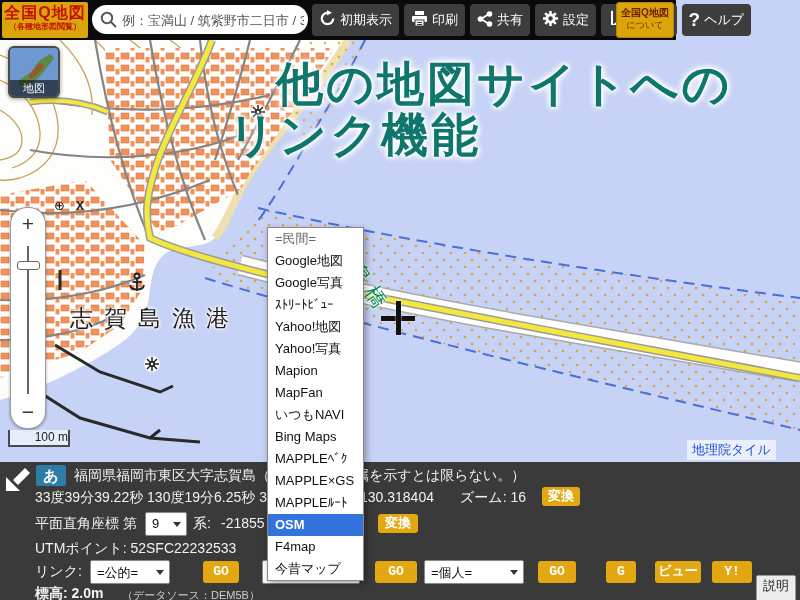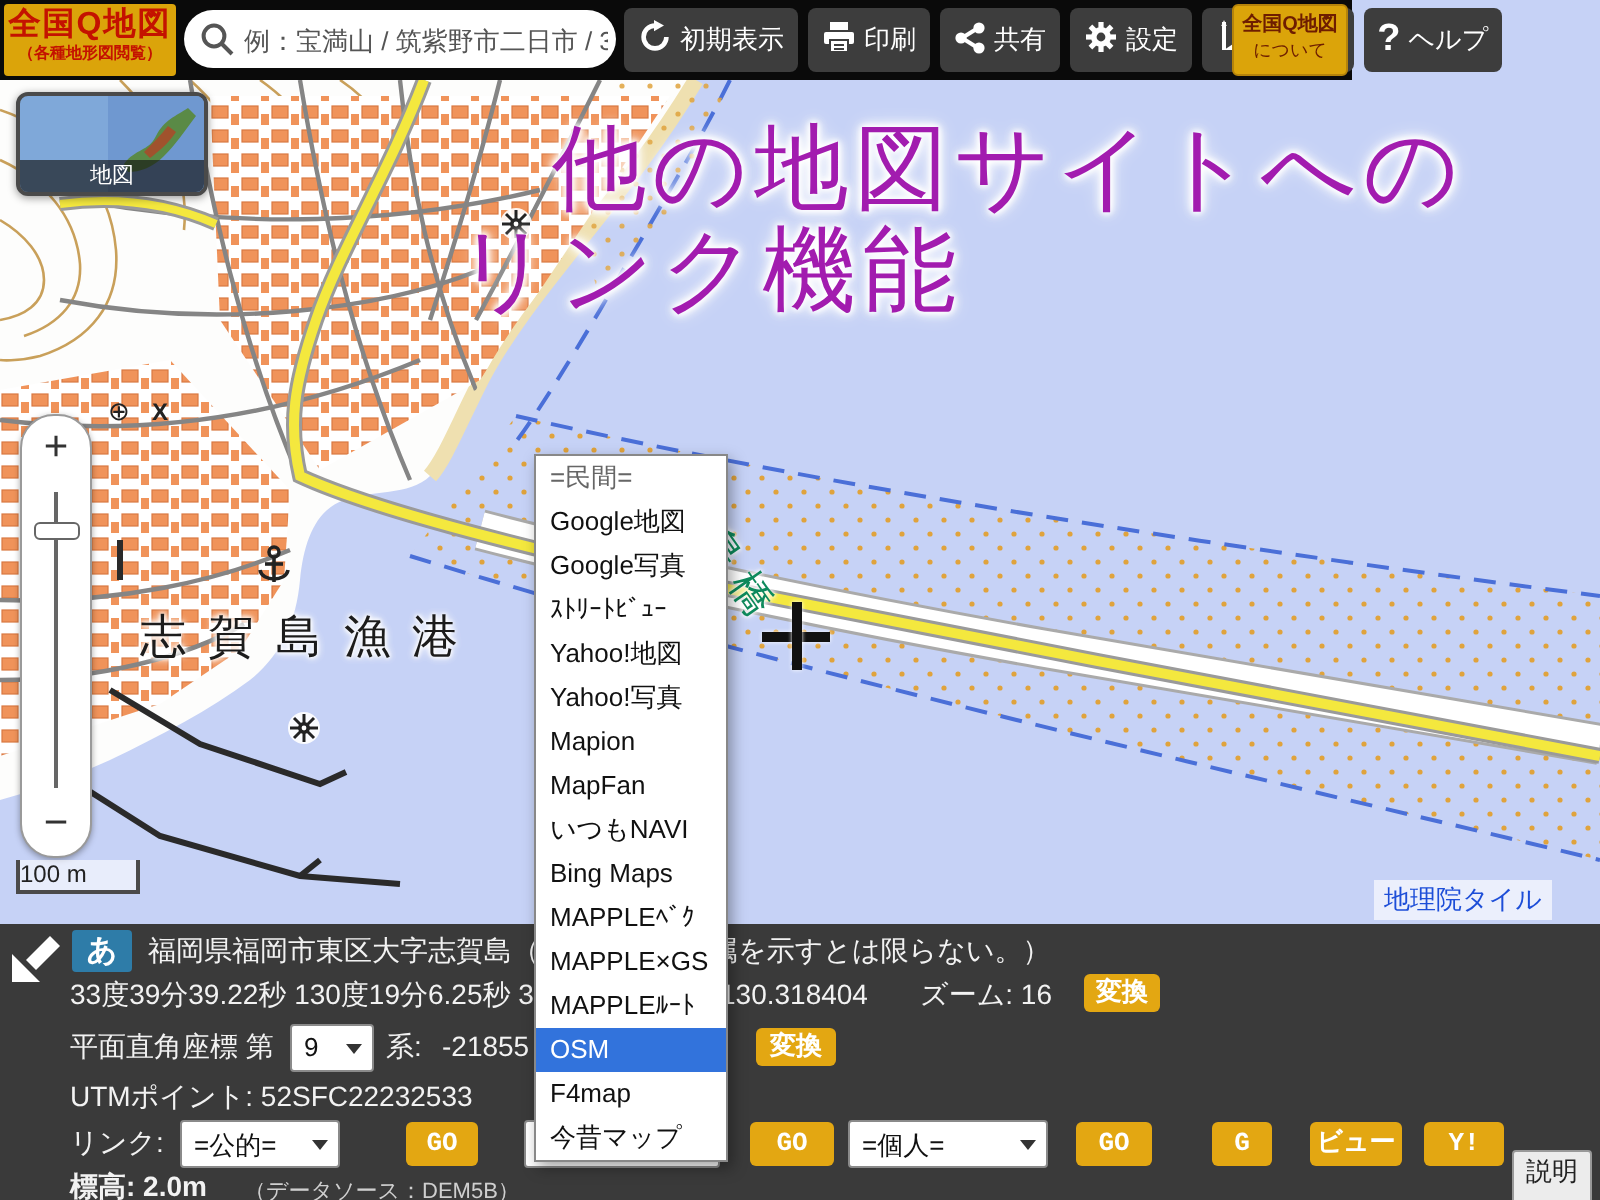--- a/index.html
+++ b/index.html
@@ -20,50 +20,50 @@
   .tbtn{background:#3d3d3d;border-radius:4px;height:32px;display:flex;align-items:center;gap:4px;
         padding:0 7px;color:#fff;font-size:13px;white-space:nowrap;}
   .qmark{font-size:19px;font-weight:bold;color:#fff;}
   .about{position:absolute;right:2px;top:2px;width:58px;height:36px;background:#dba40a;border:1px solid #b5830a;
         border-radius:3px;box-sizing:border-box;text-align:center;color:#6e1d00;line-height:1;padding-top:5px;}
   .about .a1{font-size:10px;font-weight:bold;}
   .about .a2{font-size:9px;margin-top:3px;}
   
   .map{position:absolute;left:0;top:40px;width:800px;height:422px;overflow:hidden;}
   .layerbtn{position:absolute;left:8px;top:6px;width:48px;height:48px;border:2px solid #4a4a4a;border-radius:6px;
-        overflow:hidden;z-index:5;box-shadow:0 1px 4px rgba(0,0,0,.4);background:#7fa8d9;padding-left:44px;}
+        overflow:hidden;z-index:5;box-shadow:0 1px 4px rgba(0,0,0,.4);background:#7fa8d9;}
   .layerbtn .cap{position:absolute;left:0;bottom:0;width:100%;height:16px;background:rgba(20,20,20,.65);
         color:#fff;font-size:11px;text-align:center;line-height:16px;}
-  .redline{position:absolute;color:#a21caf;font-weight:normal;font-size:47px;letter-spacing:3px;z-index:6;
+  .redline{position:absolute;color:#0f766e;font-weight:bold;font-size:47px;letter-spacing:3px;z-index:6;
         text-shadow:0 0 3px #fff,0 0 3px #fff,0 0 6px #fff,0 0 6px #fff,0 0 10px #fff;white-space:nowrap;}
   .zoomctl{position:absolute;left:10px;top:167px;width:34px;height:220px;background:#fff;border:1px solid #9a9a9a;
         border-radius:17px;z-index:5;box-shadow:0 1px 3px rgba(0,0,0,.35);}
   .zplus,.zminus{position:absolute;left:0;width:34px;text-align:center;font-size:21px;color:#333;}
   .zplus{top:4px;} .zminus{bottom:4px;}
   .ztrack{position:absolute;left:16px;top:38px;width:2px;height:148px;background:#666;}
   .zhandle{position:absolute;left:6px;top:53px;width:21px;height:7px;background:#fff;border:1.5px solid #666;border-radius:3px;}
   .scalebar{position:absolute;left:8px;top:390px;width:62px;height:17px;background:rgba(255,255,255,.6);
         border:2px solid #4a4a4a;border-top:none;box-sizing:border-box;font-size:12px;color:#222;
-        text-align:left;line-height:14px;z-index:5;}
+        text-align:right;line-height:14px;z-index:5;}
   .attrib{position:absolute;left:687px;top:400px;background:rgba(255,255,255,.65);color:#1d4ed8;
         font-size:13px;padding:1px 5px;z-index:5;white-space:nowrap;}
   .portlabel{position:absolute;left:70px;top:263px;font-size:23px;letter-spacing:11px;color:#1c1c1c;z-index:4;
         text-shadow:0 0 2px #fff,0 0 2px #fff,0 0 4px #fff,0 0 4px #fff;white-space:nowrap;}
   .bridgelabel{position:absolute;left:366px;top:218px;font-size:21px;color:#0e8a5c;z-index:4;
         transform:rotate(55deg);transform-origin:left top;
         text-shadow:0 0 2px #fff,0 0 2px #fff,0 0 4px #fff;white-space:nowrap;letter-spacing:6px;}
   .crossmark{position:absolute;left:381px;top:261px;width:34px;height:34px;z-index:4;}
   .crossmark .h{position:absolute;left:0;top:14.5px;width:34px;height:5px;background:#111;box-shadow:0 0 2px #fff;}
   .crossmark .v{position:absolute;left:14.5px;top:0;width:5px;height:34px;background:#111;box-shadow:0 0 2px #fff;}
   
   .dd{position:absolute;left:267px;top:227px;width:97px;background:#fff;border:1px solid #888;z-index:50;
       box-shadow:2px 3px 7px rgba(0,0,0,.35);box-sizing:border-box;}
   .dd-item{height:22px;line-height:22px;padding-left:7px;font-size:13px;color:#111;white-space:nowrap;overflow:hidden;}
   .dd-item.muted{color:#666;}
-  .dd-item.selected{background:#3273dc;color:#fff;}
+  .dd-item.selected{background:#3273dc;color:#fff;font-weight:bold;}
   
   .panel{position:absolute;left:0;top:462px;width:800px;height:138px;background:#3a3a3a;color:#f2f2f2;z-index:10;}
   .panel .abs{position:absolute;white-space:nowrap;}
   .badge{position:absolute;left:36px;top:3px;width:30px;height:21px;background:#2e7ca8;border-radius:2px;
         color:#fff;font-size:15px;font-weight:bold;text-align:center;line-height:21px;}
   .ptext{font-size:14px;}
   .ybtn{position:absolute;background:#e3a712;color:#fff;font-weight:bold;font-size:13px;border-radius:3px;
         text-align:center;box-sizing:border-box;font-family:Liberation Mono, monospace;}
   .greybtn{position:absolute;background:#ececec;color:#222;font-size:13px;border-radius:2px;border:1px solid #999;
         text-align:center;box-sizing:border-box;}

